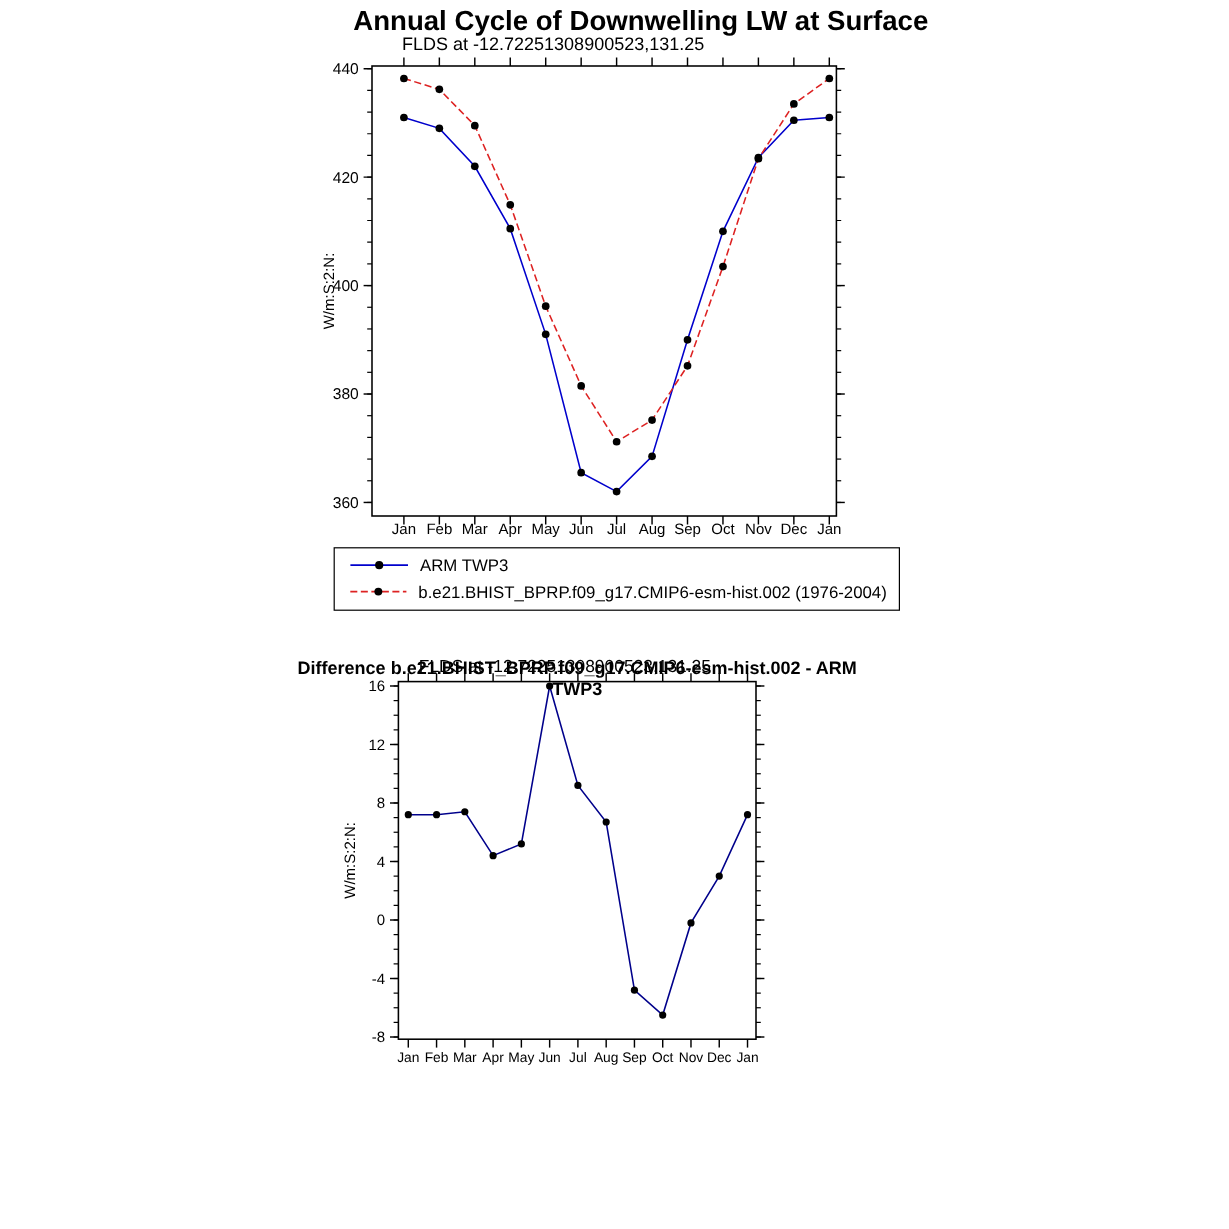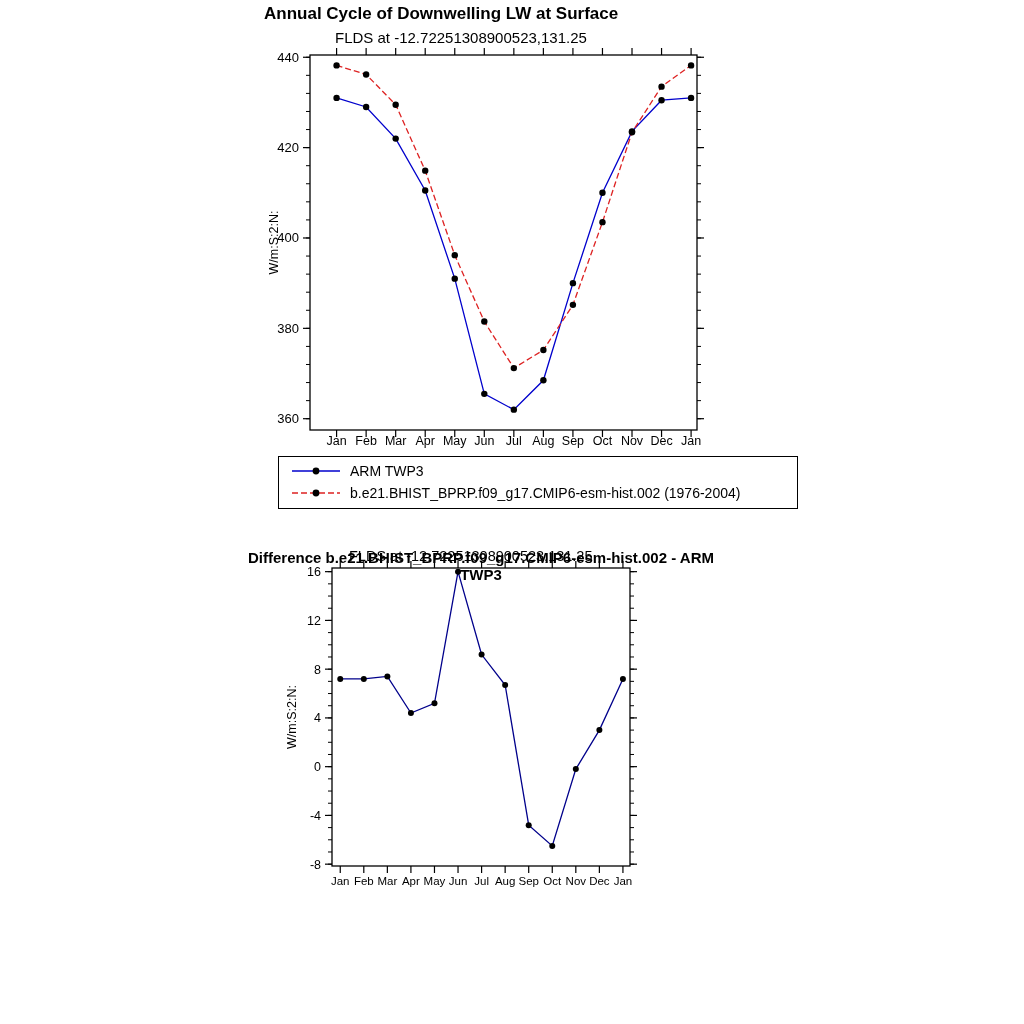--- a/index.html
+++ b/index.html
@@ -6,30 +6,30 @@
   .page {
     position: relative;
     width: 1024px;
     height: 1024px;
     background: #ffffff;
     font-family: "Liberation Sans", sans-serif;
     color: #000000;
     overflow: hidden;
   }
   .chart-title-top {
-    position: absolute; left: 264px; top: 4px; width: 500px;
-    font-weight: bold; font-size: 17px;
+    position: absolute; left: 284px; top: 4px; width: 500px;
+    text-align: center; font-weight: bold; font-size: 23px;
   }
   .chart-subtitle-top {
     position: absolute; left: 335px; top: 29px;
     font-size: 15px;
   }
   .svg-top { position: absolute; left: 240px; top: 45px; }
   .legend-box {
-    position: absolute; left: 278px; top: 456px; width: 520px;
+    position: absolute; left: 278px; top: 456px; width: 472px;
     border: 1px solid #000; background: #fff;
     padding: 3px 10px 4px 10px; box-sizing: border-box;
   }
   .legend-row { display: flex; align-items: center; height: 22px; gap: 7px; }
   .legend-label { font-size: 14px; white-space: nowrap; }
   .chart-title-bottom {
     position: absolute; left: 231px; top: 525px; width: 500px;
     text-align: center; font-weight: bold; font-size: 15px; margin-top: 24px;
   }
   .chart-subtitle-bottom {

